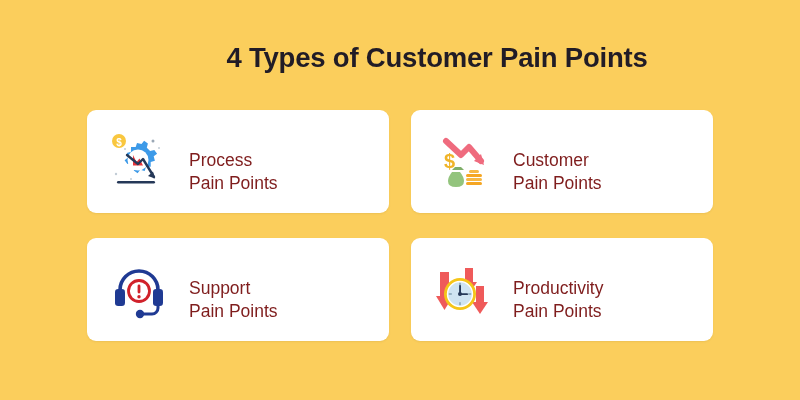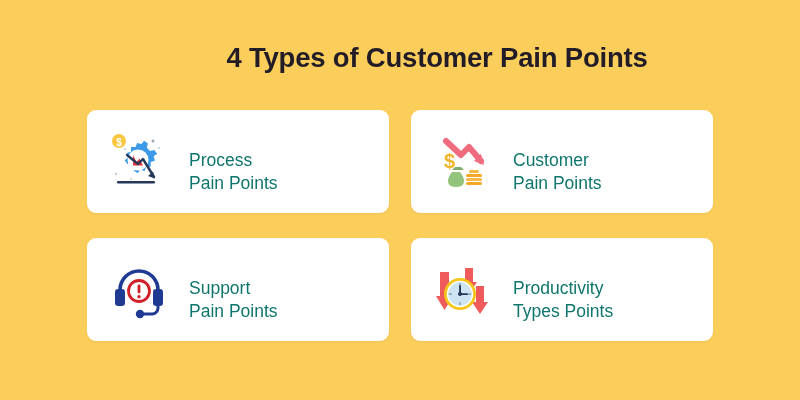--- a/index.html
+++ b/index.html
@@ -57,21 +57,21 @@
   .card-icon {
     width: 64px;
     height: 64px;
     flex: 0 0 64px;
     display: block;
   }
   .card-label {
     margin-left: 18px;
     font-size: 17.5px;
     line-height: 23px;
-    color: #0f766e;
+    color: #7f1d1d;
     white-space: pre-line;
     margin-top: 21px;
   }
 </style>
 </head>
 <body>
 
 <div class="infographic">
 
   <div class="title">4 Types of Customer Pain Points</div>
@@ -143,17 +143,17 @@
         <circle cx="29" cy="36" r="12.5" fill="none" stroke="#ffffff" stroke-width="1.4"></circle>
         <rect x="28.3" y="24.8" width="1.4" height="3" fill="#7f9db0"></rect>
         <rect x="28.3" y="44.2" width="1.4" height="3" fill="#7f9db0"></rect>
         <rect x="17.8" y="35.3" width="3" height="1.4" fill="#7f9db0"></rect>
         <rect x="37.2" y="35.3" width="3" height="1.4" fill="#7f9db0"></rect>
         <rect x="28.1" y="27" width="1.9" height="10" rx="0.9" fill="#253858"></rect>
         <rect x="29" y="35.2" width="8" height="1.9" rx="0.9" fill="#253858"></rect>
         <circle cx="29" cy="36" r="2" fill="#253858"></circle>
       </svg>
       <div class="card-label">Productivity
-Types Points</div>
+Pain Points</div>
     </div>
 
   </div>
 </div>
 
 </body></html>

